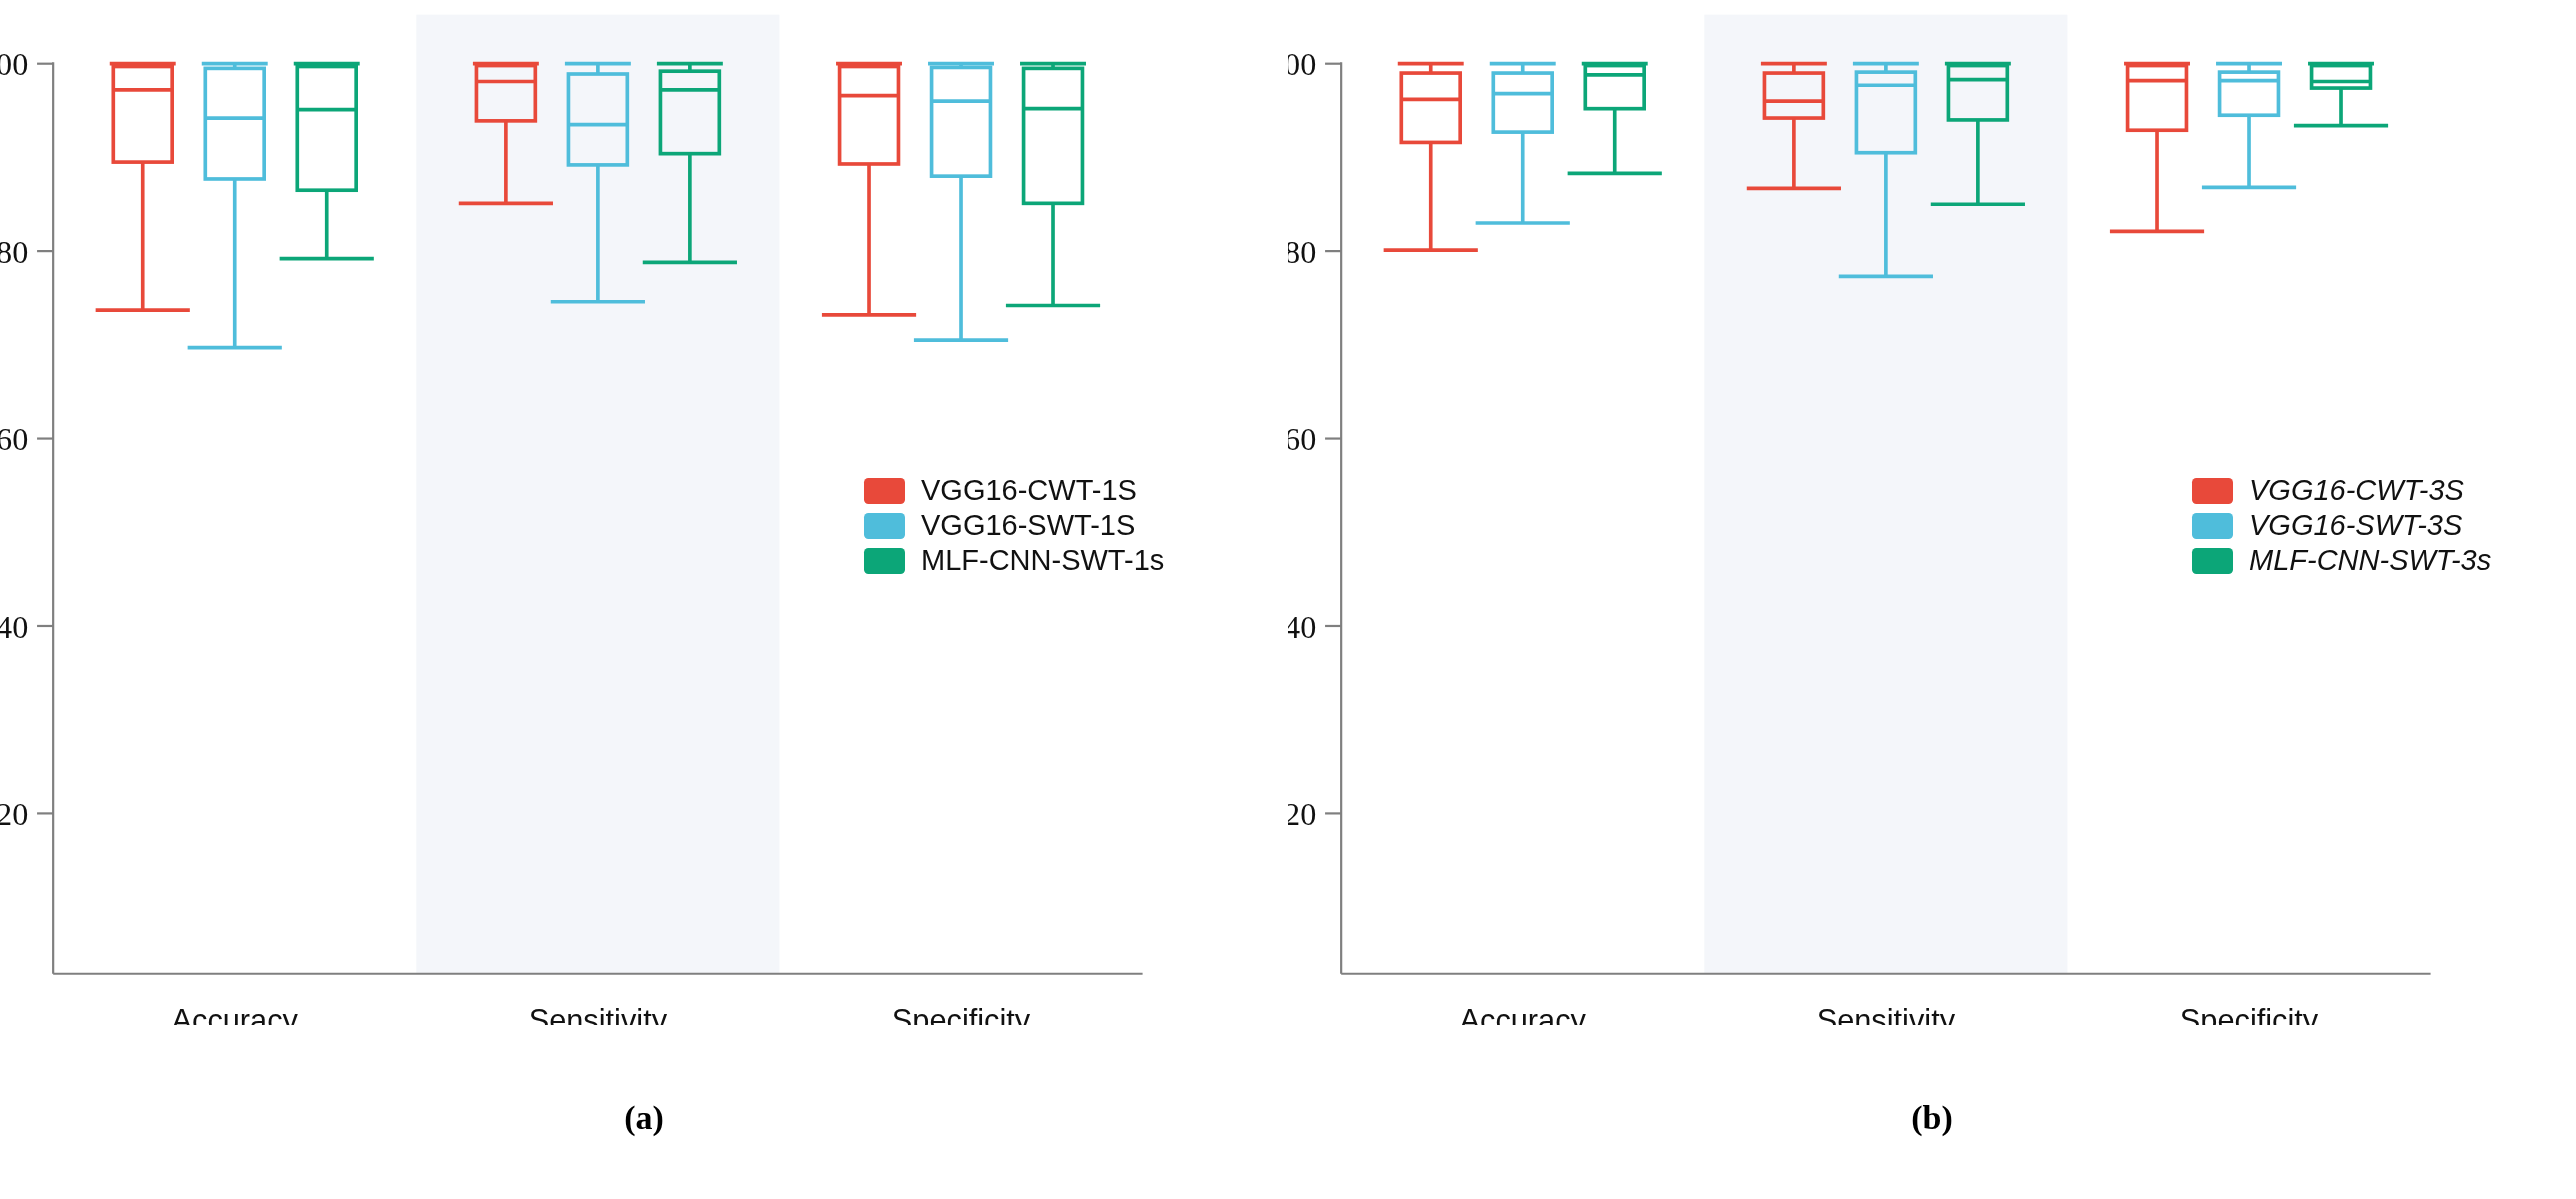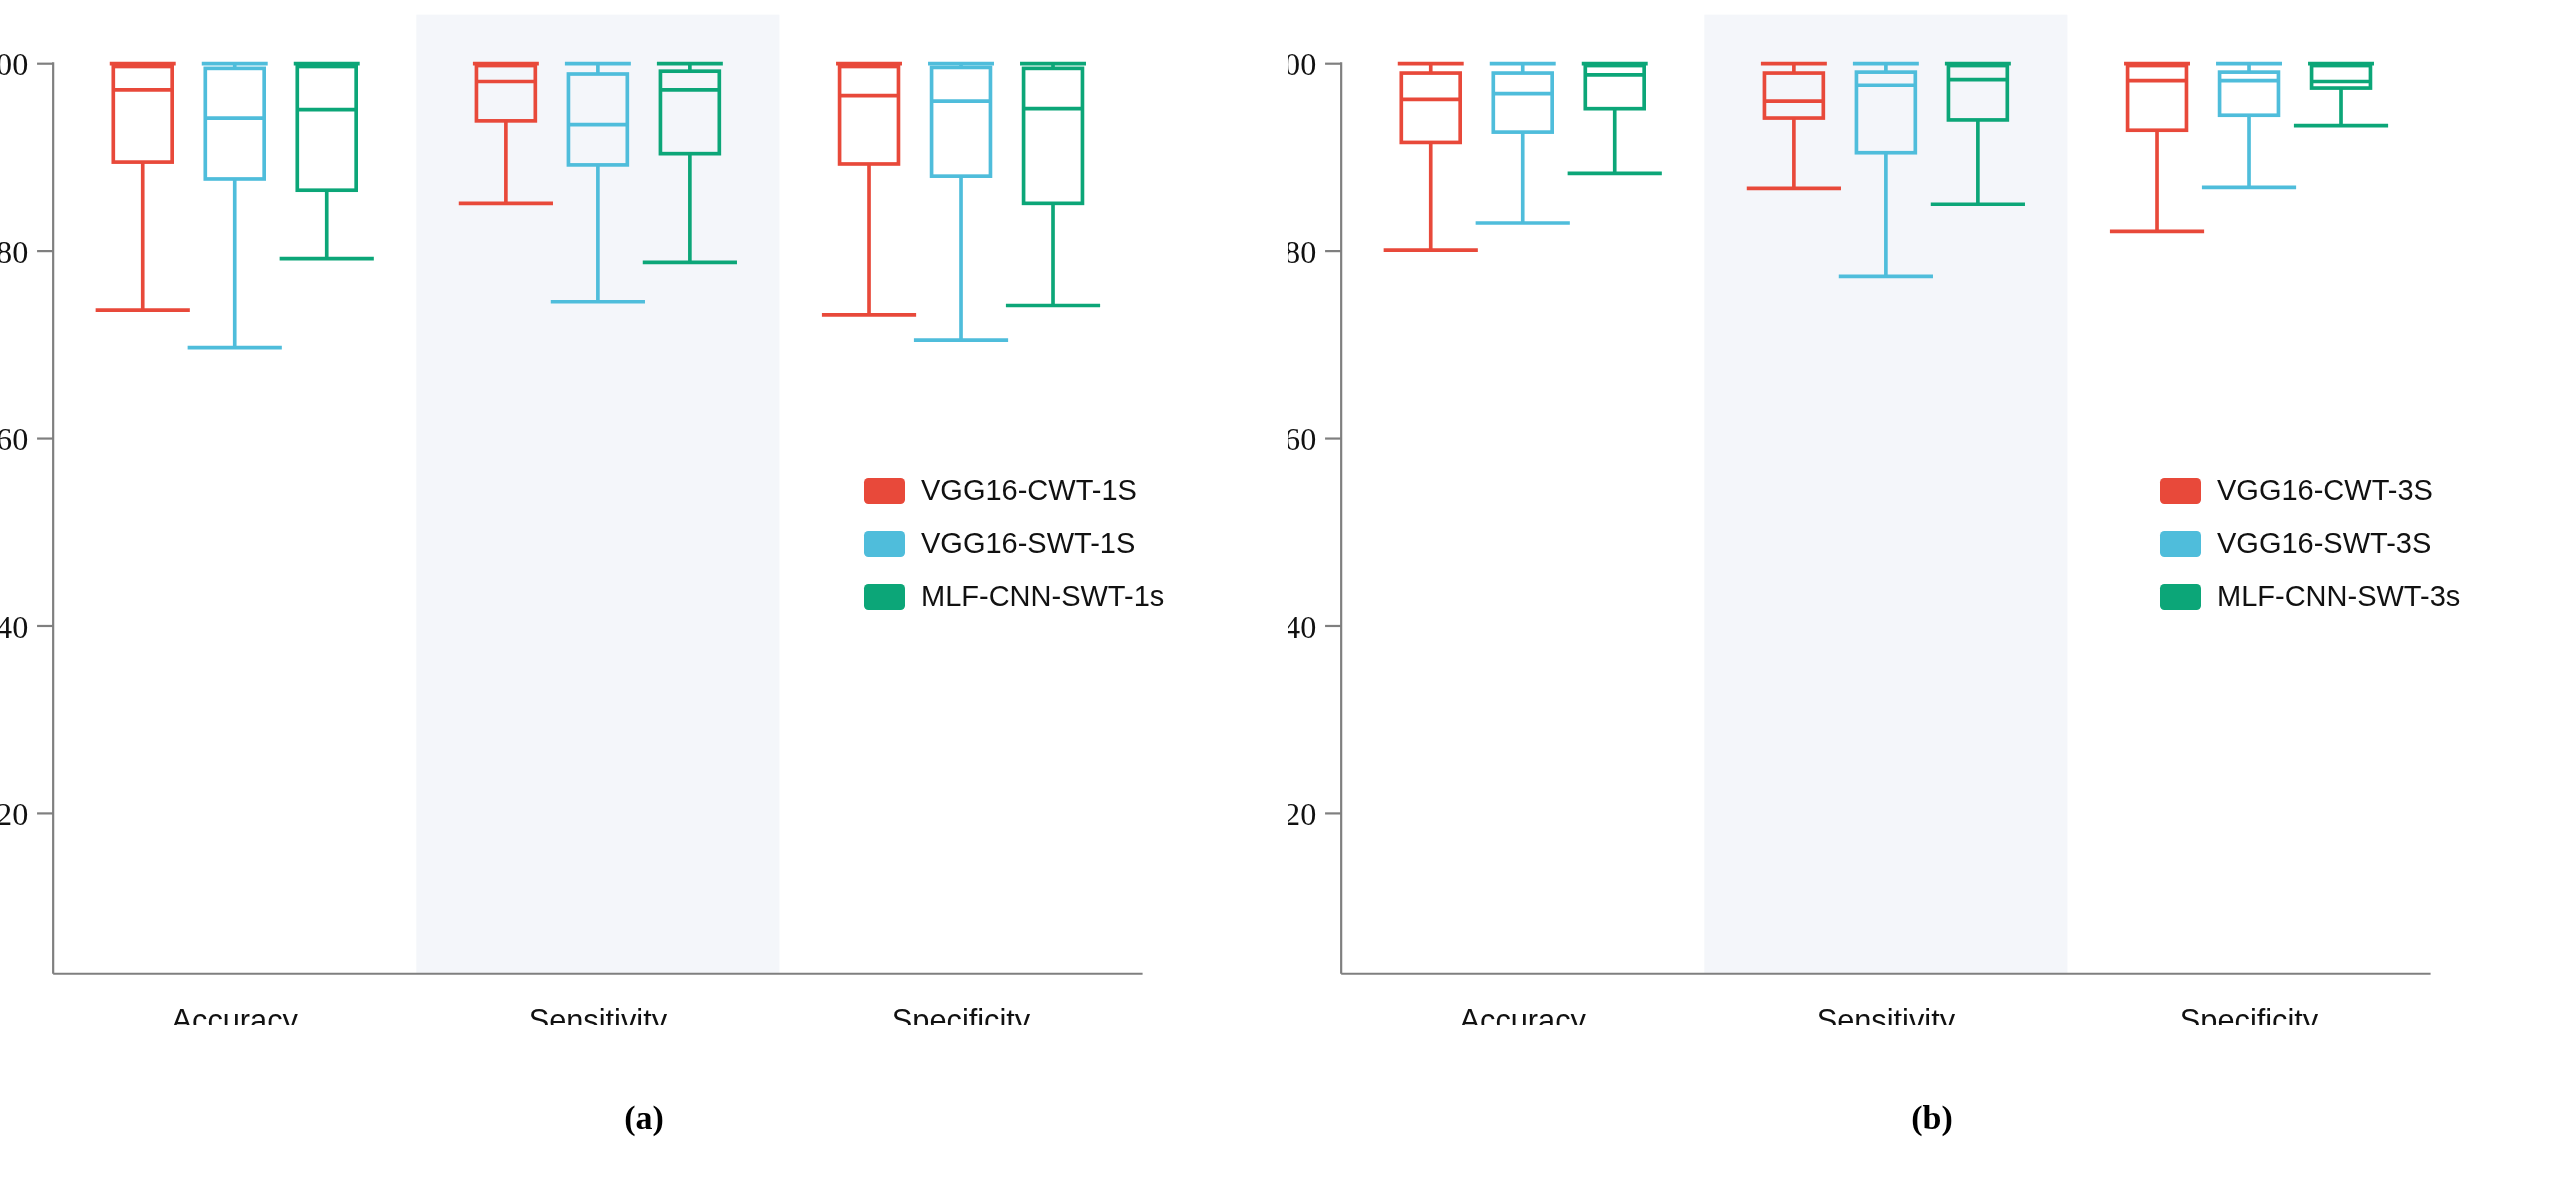--- a/index.html
+++ b/index.html
@@ -30,21 +30,21 @@
     text-align:center;
     font-size:34px;
     font-weight:bold;
     font-family:"Liberation Serif", serif;
     letter-spacing:0px;
   }
   .legend{
     position:absolute;
     display:flex;
     flex-direction:column;
-    gap:24px;
+    gap:6px;
   }
   .legend-row{
     display:flex;
     align-items:center;
     gap:16px;
     height:29px;
   }
   .legend-swatch{
     width:41px;height:26px;
     border-radius:4.4px;
@@ -272,21 +272,21 @@
             <line x1="1437.6533333333334" y1="87" x2="1437.6533333333334" y2="89.56000000000003" stroke="#0CA678" stroke-width="5"></line>
             <rect x="1397.4442666666669" y="89.56000000000003" width="80.41813333333334" height="30.7199999999999" fill="none" stroke="#0CA678" stroke-width="5"></rect>
             <line x1="1397.4442666666669" y1="111.32000000000008" x2="1477.8624" y2="111.32000000000008" stroke="#0CA678" stroke-width="5"></line>
             <line x1="1437.6533333333334" y1="120.27999999999993" x2="1437.6533333333334" y2="171.47999999999993" stroke="#0CA678" stroke-width="5"></line>
             <line x1="1373.3188266666668" y1="171.47999999999993" x2="1501.98784" y2="171.47999999999993" stroke="#0CA678" stroke-width="5"></line>
           </g>
           <text x="1312" y="1408" text-anchor="middle" class="cat-label">Specificity</text>
         </svg>
     </div>
 
-    <div class="legend" id="legend-b" style="left:872px; top:476px;">
+    <div class="legend" id="legend-b" style="left:904px; top:476px;font-style:italic;">
       <div class="legend-row">
         <span class="legend-swatch" style="background:#E8493A"></span>
         <span class="legend-label">VGG16-CWT-3S</span>
       </div>
       <div class="legend-row">
         <span class="legend-swatch" style="background:#4FBDDB"></span>
         <span class="legend-label">VGG16-SWT-3S</span>
       </div>
       <div class="legend-row">
         <span class="legend-swatch" style="background:#0CA678"></span>

